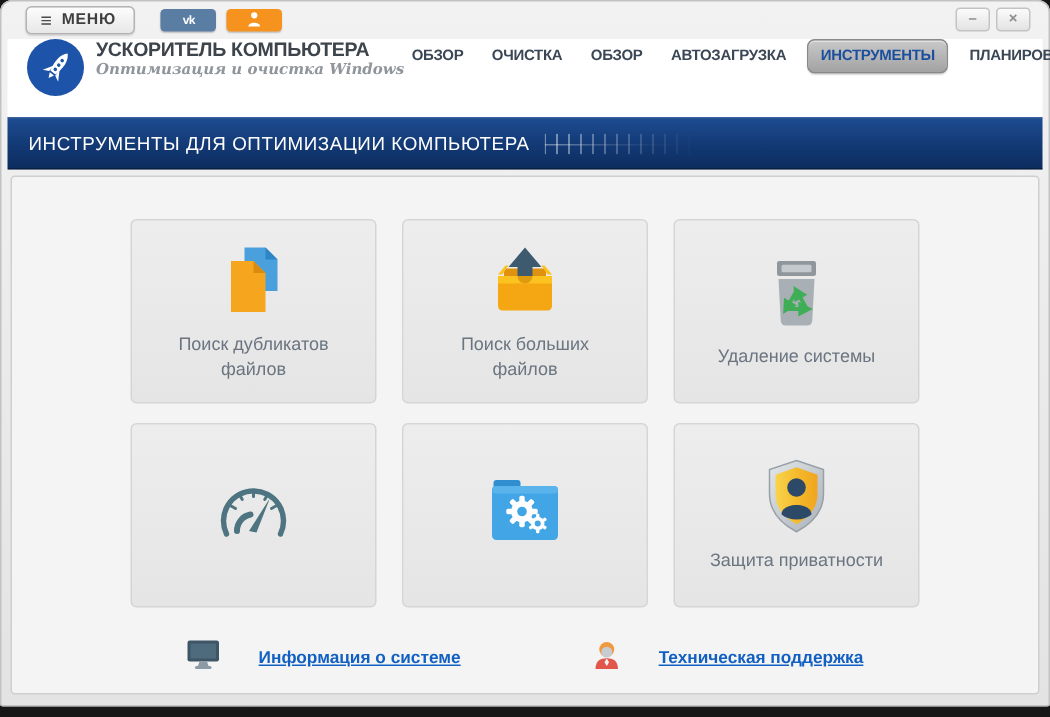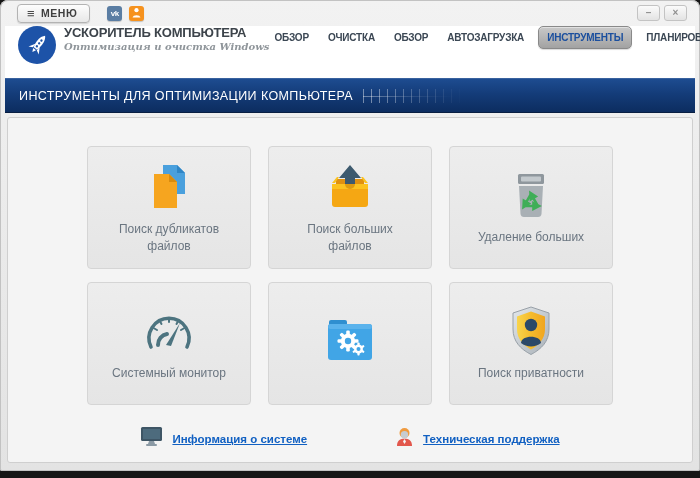--- a/index.html
+++ b/index.html
@@ -20,21 +20,21 @@
   .titlebar { height:26px; flex:0 0 26px; display:flex; align-items:center; padding:0 8px 0 12px; }
   .menu-btn {
     display:inline-flex; align-items:center; gap:6px;
     height:19px; padding:0 12px 0 9px; border:1px solid #b3b3b3; border-radius:4px;
     background:linear-gradient(#fdfdfd,#e7e7e7);
     font-size:10.5px; font-weight:bold; color:#3f3f3f; letter-spacing:.5px;
     box-shadow:0 1px 1px rgba(0,0,0,.12); cursor:pointer;
   }
   .hamburger { font-size:13px; line-height:1; color:#4a4a4a; font-weight:bold; }
   .social { display:flex; gap:7px; margin-left:17px; }
-  .social-btn { width:15px; height:15px; border-radius:3px; display:flex; align-items:center; justify-content:center; cursor:pointer; box-shadow:0 1px 1px rgba(0,0,0,.2); }
+  .social-btn { width:37px; height:15px; border-radius:3px; display:flex; align-items:center; justify-content:center; cursor:pointer; box-shadow:0 1px 1px rgba(0,0,0,.2); }
   .vk { background:#5a7da3; color:#fff; font-size:8px; font-weight:bold; letter-spacing:-.5px; }
   .ok { background:#f6921e; }
   .win-controls { margin-left:auto; display:flex; gap:4px; }
   .win-btn {
     width:23px; height:16px; border:1px solid #c3c3c3; border-radius:3px;
     background:linear-gradient(#fbfbfb,#e3e3e3);
     color:#8f8f8f; font-size:10px; font-weight:bold; line-height:14px; text-align:center; cursor:pointer;
   }
 
   
@@ -85,21 +85,21 @@
     height:123px; border:1px solid #d5d5d5; border-radius:4px;
     background:linear-gradient(#ededed,#e5e5e5);
     display:flex; flex-direction:column; align-items:center; justify-content:center;
     cursor:pointer;
   }
   .card-icon { height:54px; display:flex; align-items:center; justify-content:center; margin-bottom:7px; }
   .card-label { font-size:12px; color:#6a7580; text-align:center; line-height:1.45; max-width:132px; }
 
   
   .footer-links { margin-top:21px; display:flex; gap:88px; align-items:center; }
-  .flink { display:flex; align-items:center; gap:9px; cursor:pointer; }
+  .flink { display:flex; align-items:center; gap:25px; cursor:pointer; }
   .flink a { font-size:11.5px; font-weight:bold; color:#1160c2; text-decoration:underline; }
 </style>
 </head>
 <body>
 
 <div class="window">
 
   <div class="titlebar">
     <div class="menu-btn">
       <span class="hamburger">≡</span>
@@ -198,39 +198,38 @@
                   <line x1="-5" y1="6" x2="2.5" y2="6"></line>
                   <polygon points="2.5,3.2 8,6 2.5,8.8"></polygon>
                 </g>
               <g transform="rotate(240 0 2)">
                   <line x1="-5" y1="6" x2="2.5" y2="6"></line>
                   <polygon points="2.5,3.2 8,6 2.5,8.8"></polygon>
                 </g>
             </g>
           </svg>
         </div>
-        <div class="card-label">Удаление больших</div>
+        <div class="card-label">Удаление системы</div>
       </div>
 
       <div class="card">
         <div class="card-icon">
           <svg width="52" height="44" viewBox="0 0 52 44">
             <path d="M8 38 A20 20 0 1 1 44 38" fill="none" stroke="#4d7480" stroke-width="3.6" stroke-linecap="round"></path>
             <g stroke="#4d7480" stroke-width="2" stroke-linecap="round">
               <line x1="26" y1="9" x2="26" y2="13"></line>
               <line x1="16.5" y1="11.5" x2="18.5" y2="15"></line>
               <line x1="35.5" y1="11.5" x2="33.5" y2="15"></line>
               <line x1="10.5" y1="19" x2="14" y2="21"></line>
               <line x1="41.5" y1="19" x2="38" y2="21"></line>
             </g>
             <polygon points="23,36 37,14 28,37" fill="#4d7480"></polygon>
             <path d="M15 36 A11 11 0 0 1 24 25" fill="none" stroke="#4d7480" stroke-width="4" stroke-linecap="round"></path>
           </svg>
         </div>
-        <div class="card-label">Системный монитор</div>
       </div>
 
       <div class="card">
         <div class="card-icon">
           <svg width="50" height="44" viewBox="0 0 50 44">
             <rect x="4" y="2" width="18" height="8" rx="2" fill="#2f8fd0"></rect>
             <rect x="3" y="6" width="44" height="36" rx="3" fill="#41a5e6"></rect>
             <rect x="3" y="6" width="44" height="5" rx="2.5" fill="#5bb3ec"></rect>
             <g fill="#fff">
               <g transform="translate(23,23)">
@@ -301,21 +300,21 @@
                 <stop offset="0" stop-color="#e3e7ea"></stop>
                   <stop offset="1" stop-color="#a9b1b8"></stop>
               </linearGradient>
             </defs>
             <path d="M22 1 L40 7 V23 C40 35.5 32.5 43 22 48.5 C11.5 43 4 35.5 4 23 V7 Z" fill="url(#shieldSilver)" stroke="#98a0a7" stroke-width="1"></path>
             <path d="M22 5.5 L36 10.5 V23 C36 32.8 30.2 38.8 22 43.5 C13.8 38.8 8 32.8 8 23 V10.5 Z" fill="url(#shieldGold)"></path>
             <circle cx="22" cy="19" r="6.2" fill="#2c4968"></circle>
             <path d="M12 37 C12 28.5 32 28.5 32 37 C26.5 41.5 17.5 41.5 12 37 Z" fill="#2c4968"></path>
           </svg>
         </div>
-        <div class="card-label">Поиск приватности</div>
+        <div class="card-label">Защита приватности</div>
       </div>
 
     </div>
 
     <div class="footer-links">
       <div class="flink">
         <span>
           <svg width="23" height="21" viewBox="0 0 23 21">
             <rect x="1" y="1" width="21" height="14" rx="1.5" fill="#3e5565"></rect>
             <rect x="3" y="3" width="17" height="10" fill="#4d6b7d"></rect>

